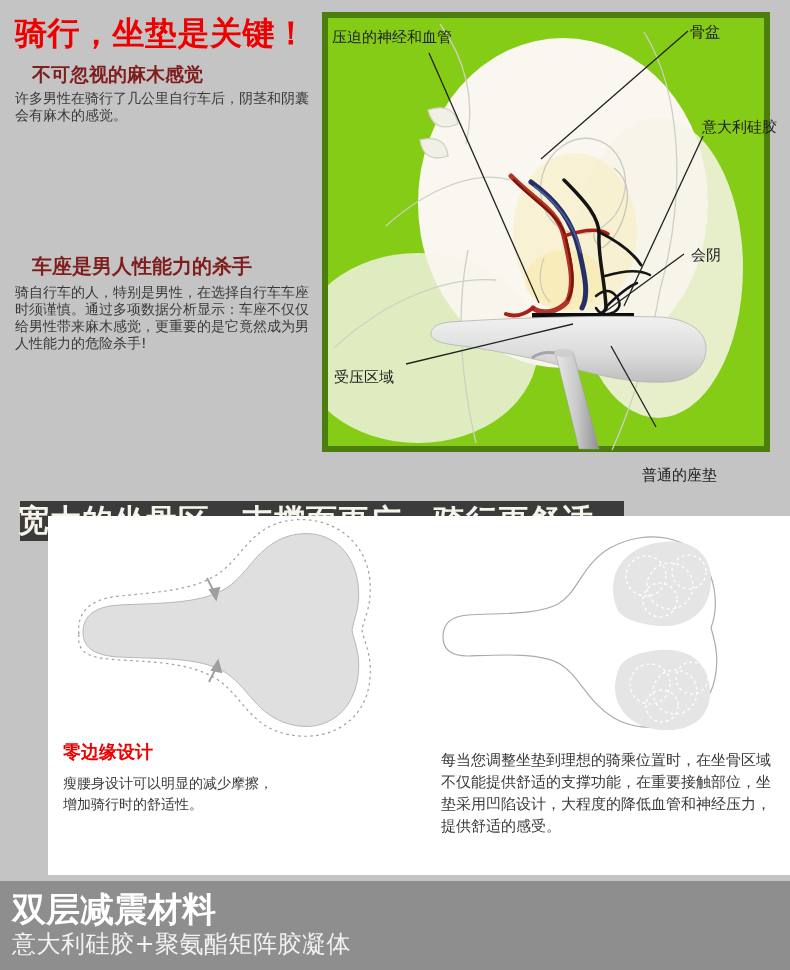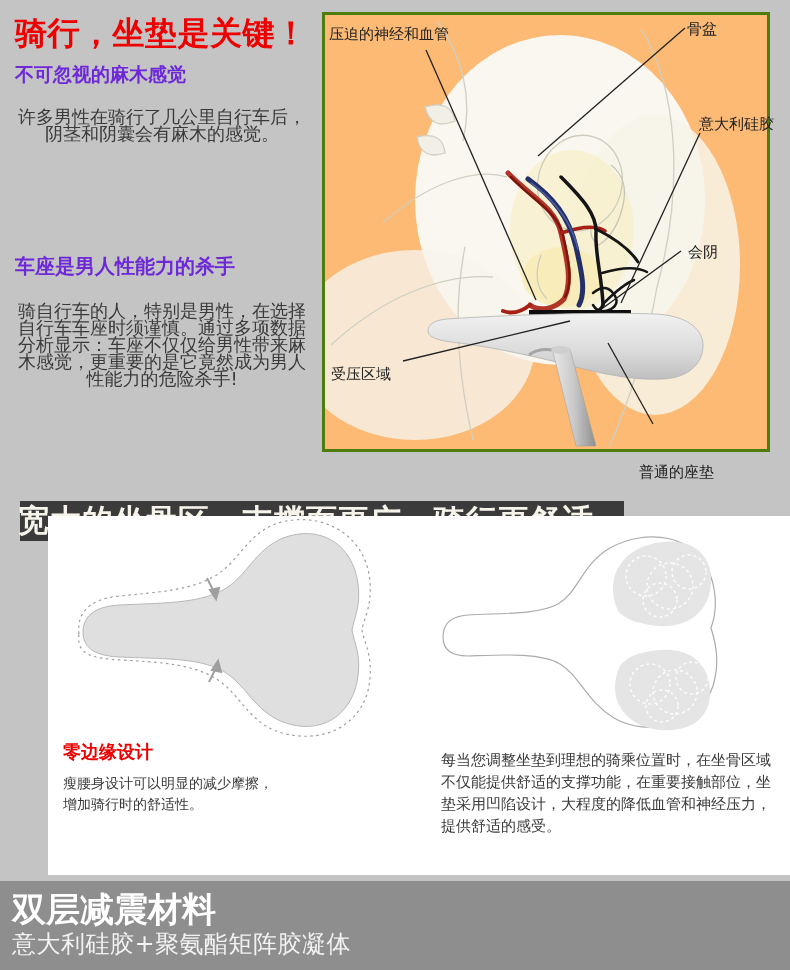--- a/index.html
+++ b/index.html
@@ -3,31 +3,31 @@
 <meta charset="utf-8">
 <style>
   * { margin:0; padding:0; box-sizing:border-box; }
   html,body { width:790px; }
   body { font-family:"DejaVu Sans","Liberation Sans",sans-serif; }
   .page { position:relative; width:790px; height:970px; background:#c4c4c4; overflow:hidden; }
 
   
   .left-col { position:absolute; left:15px; top:0; width:307px; height:465px; }
   .main-title { position:absolute; top:12px; left:0; font-size:32px; font-weight:bold; color:#ee0000; white-space:nowrap; letter-spacing:0.5px; }
-  .red-sub { position:absolute; left:0; font-weight:bold; color:#6d28d9; white-space:nowrap; }
+  .red-sub { position:absolute; left:17px; font-weight:bold; color:#7f1d1d; white-space:nowrap; }
   .sub1 { top:62px; font-size:19px; }
   .sub2 { top:253px; font-size:20px; }
-  .body-p { position:absolute; left:0; width:294px; font-size:18px; line-height:17px; color:#3a3a3a; text-align:center;margin-top:18px; }
+  .body-p { position:absolute; left:0; width:294px; font-size:14px; line-height:17px; color:#3a3a3a; text-align:left; }
   .p1 { top:90px; }
   .p2 { top:136px; }
   .p3 { top:284px; }
   .p4 { top:364px; }
 
   
-  .diagram-panel { position:absolute; left:322px; top:12px; width:448px; height:440px; background:#fdba74; border:3px solid #4d7c0f; }
+  .diagram-panel { position:absolute; left:322px; top:12px; width:448px; height:440px; background:#84cc16; border:6px solid #4d7c0f; }
   .diagram-panel svg { position:absolute; left:0; top:0; }
   .dg-label { position:absolute; font-size:15px; color:#222222; white-space:nowrap; }
   .lbl-nerves   { left:4px;   top:10px; }
   .lbl-pelvis   { left:362px; top:5px; }
   .lbl-sitbone  { left:374px; top:100px; }
   .lbl-perineum { left:363px; top:228px; }
   .lbl-pressure { left:6px;   top:350px; }
   .lbl-saddle   { left:314px; top:412px;margin-top:36px; }
 
   

